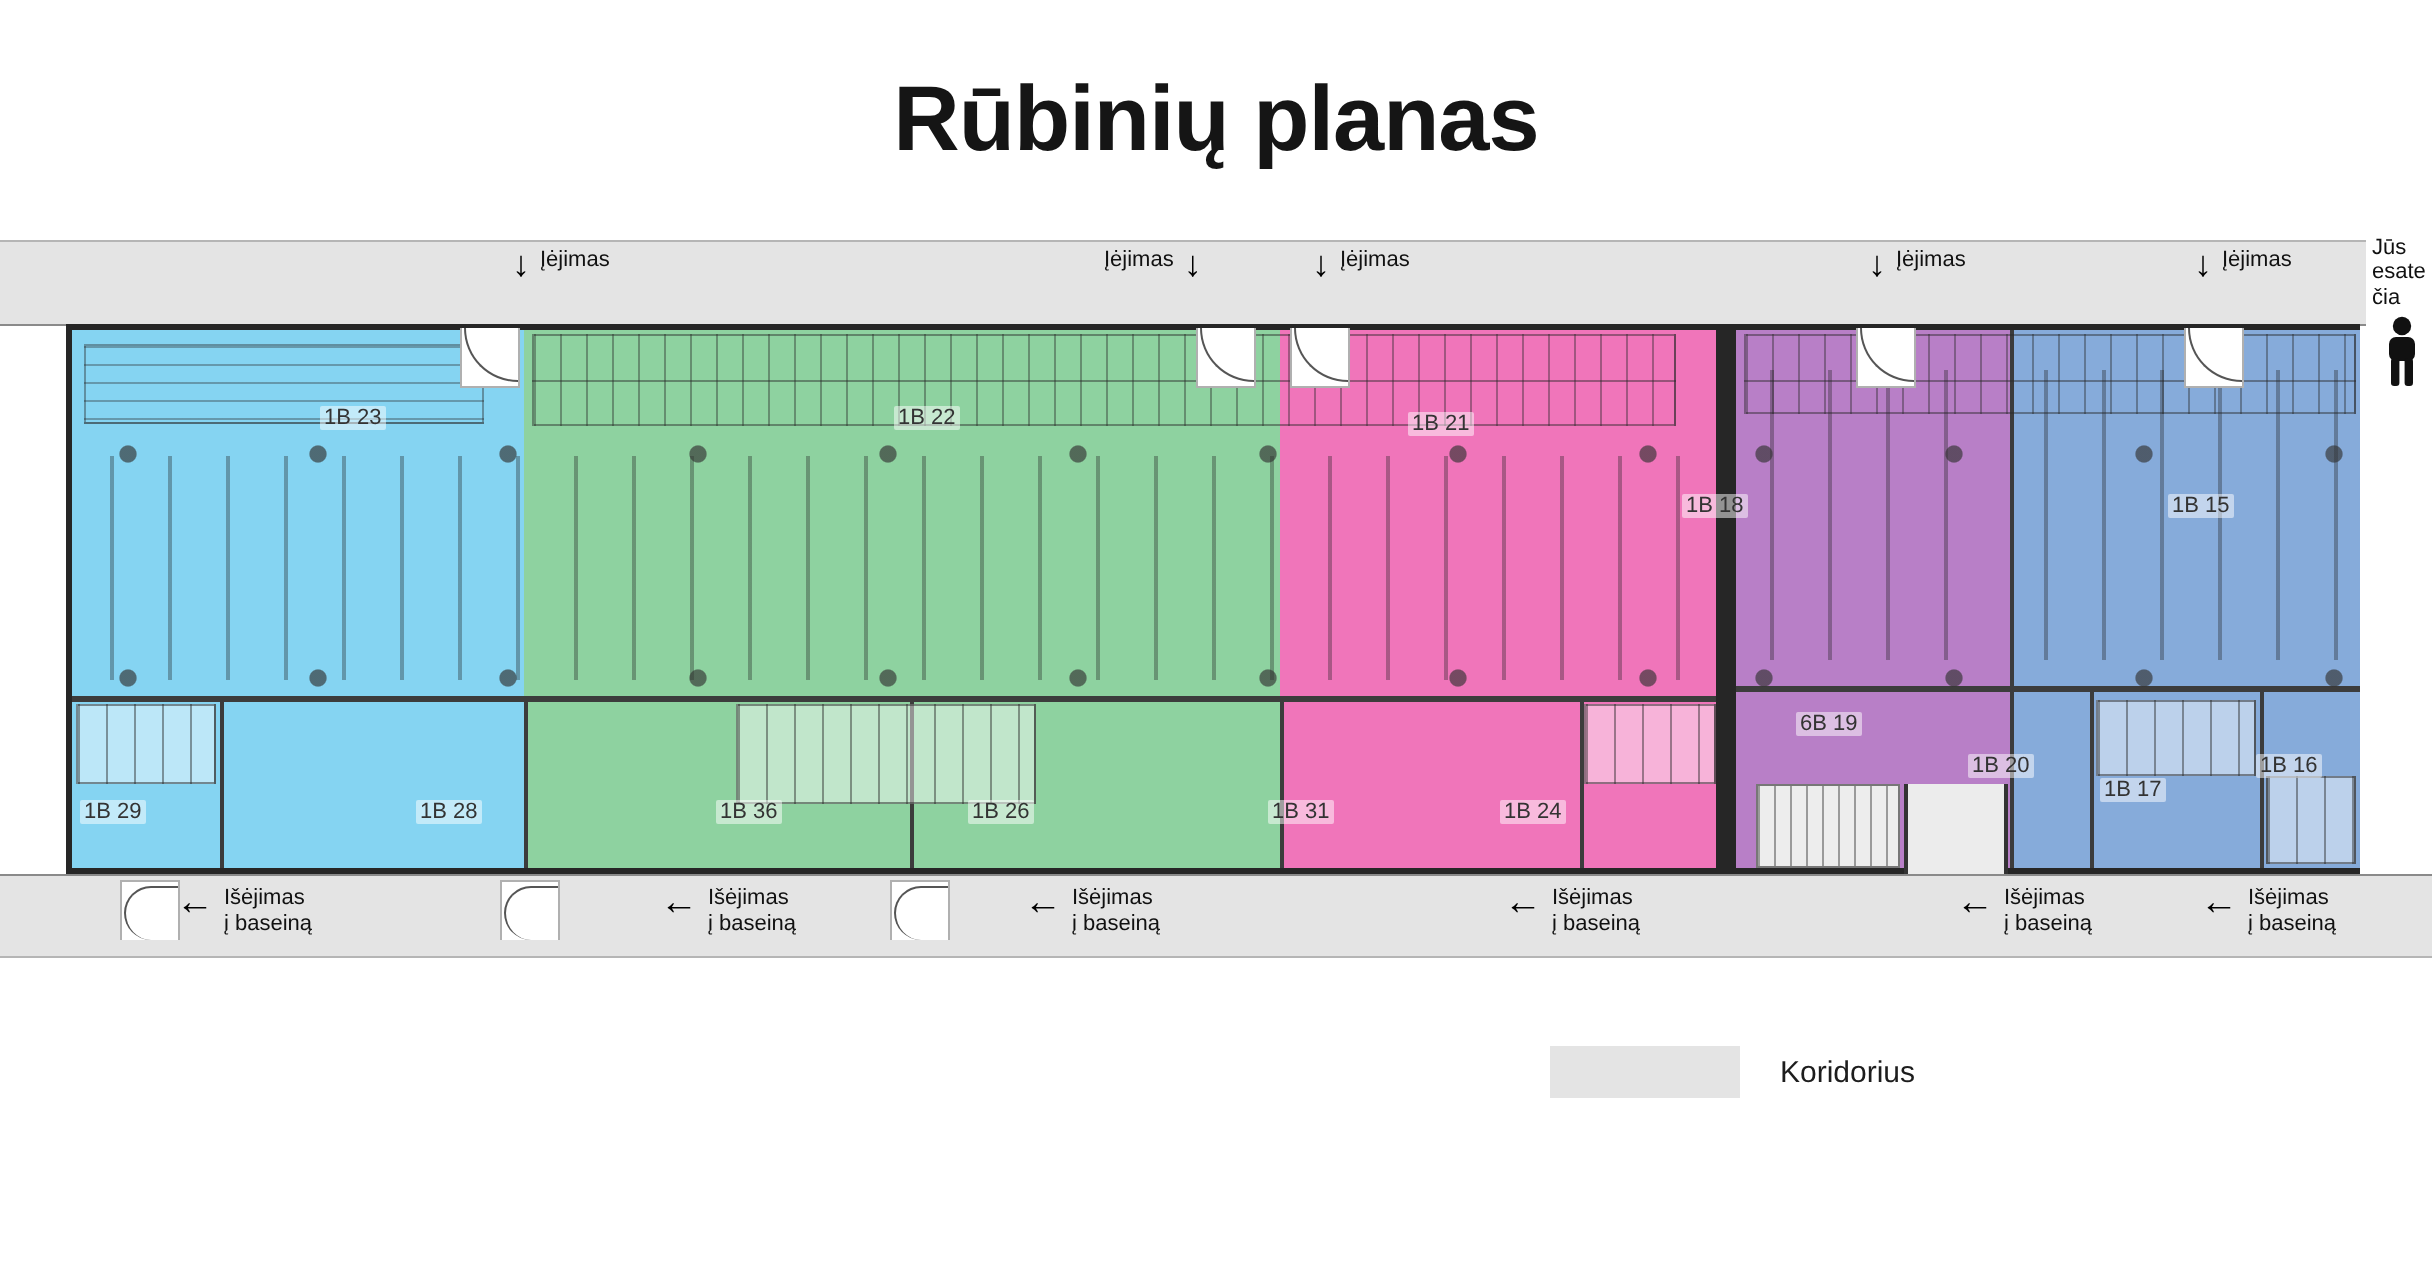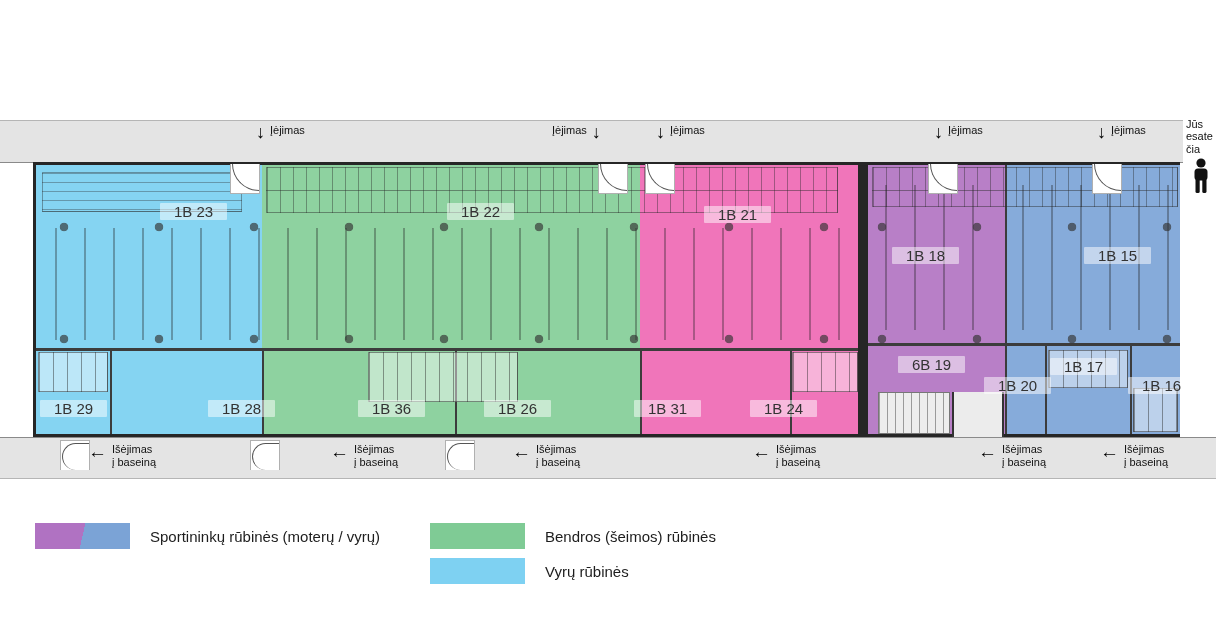--- a/index.html
+++ b/index.html
@@ -25,21 +25,21 @@
   .benches{background-image:repeating-linear-gradient(90deg,transparent 0 10px,rgba(30,30,30,.34) 10px 12px,transparent 12px 29px)}
   .hlines{border:1px solid rgba(40,40,40,.4);background-image:repeating-linear-gradient(to bottom,rgba(40,40,40,.35) 0 1px,transparent 1px 9px)}
   .dots{background-image:radial-gradient(circle at 6px 6px,rgba(50,50,50,.65) 0 4px,transparent 4.6px);background-size:95px 12px;background-repeat:repeat-x}
   .wc{border:1px solid rgba(40,40,40,.5);background-color:rgba(255,255,255,.45);background-image:repeating-linear-gradient(90deg,rgba(40,40,40,.45) 0 1px,transparent 1px 14px)}
   .stairs{background-color:#ededed;border:1px solid #777;background-image:repeating-linear-gradient(90deg,#9a9a9a 0 1px,transparent 1px 8px)}
   .passage{background:#ececec;border-left:2px solid #333;border-right:2px solid #333}
   .door{width:30px;height:30px;background:#fff;border:1px solid #b0b0b0;border-top:none}
   .door::before{content:"";position:absolute;left:1px;top:0;width:26px;height:26px;border-left:1.4px solid #555;border-bottom:1.4px solid #555;border-bottom-left-radius:100%}
   .door.up{border:1px solid #b0b0b0;border-bottom:none}
   .door.up::before{border:none;border-left:1.4px solid #555;border-top:1.4px solid #555;border-top-left-radius:100%;top:auto;bottom:0}
-  .room{font-size:15px;color:#333;background:rgba(255,255,255,.5);padding:0 14px;white-space:nowrap;border-radius:1px}
+  .room{font-size:11px;color:#333;background:rgba(255,255,255,.5);padding:0 2px;white-space:nowrap;border-radius:1px}
   .entrance,.exitg{display:flex;gap:5px;align-items:flex-start;font-size:11px;color:#111}
   .rev{flex-direction:row-reverse}
   .arrow{font-weight:700;font-size:18px;line-height:.9;color:#000}
   .exitg .arrow{font-size:19px}
   .lbl2{line-height:1.15}
   .yah{font-size:11px;line-height:1.12;color:#111}
   .leg{display:flex;align-items:center;gap:20px;font-size:15px;color:#1d1d1d}
   .sw{width:95px;height:26px;flex:0 0 auto}
   .sw-split{background:linear-gradient(103deg,var(--legend-sport-moteru,#b072c2) 0 50%,var(--legend-sport-vyru,#7ba3d6) 50%)}
   .sw-moteru{background:var(--legend-moteru,#f164b2)}
@@ -47,20 +47,21 @@
   .sw-vyru{background:var(--legend-vyru,#7ed1f2)}
   .sw-koridorius{background:var(--koridorius,#e4e4e4)}
 </style>
 </head>
 <body>
 
 <div class="stage">
 
   <div class="logo abs" style="left:35px;top:12px">
   </div>
+  <h1 class="title abs" style="left:0;right:0;top:32px">Rūbinių planas</h1>
 
   <div class="abs corridor" style="left:0;top:120px;width:1183px;height:43px"></div>
   <div class="abs corridor corridor-b" style="left:0;top:437px;width:1216px;height:42px"></div>
 
   <div class="abs hall" style="left:33px;top:162px;width:1147px;height:275px"></div>
 
   <div class="abs z-vyru" style="left:36px;top:165px;width:226px;height:269px"></div>
   <div class="abs z-bendros" style="left:262px;top:165px;width:378px;height:269px"></div>
   <div class="abs z-moteru" style="left:640px;top:165px;width:222px;height:269px"></div>
   <div class="abs z-sport-moteru" style="left:868px;top:165px;width:137px;height:269px"></div>
@@ -101,31 +102,31 @@
   <div class="abs door" style="left:645px;top:164px"></div>
   <div class="abs door" style="left:928px;top:164px"></div>
   <div class="abs door" style="left:1092px;top:164px"></div>
   <div class="abs door up" style="left:60px;top:440px"></div>
   <div class="abs door up" style="left:250px;top:440px"></div>
   <div class="abs door up" style="left:445px;top:440px"></div>
 
   <div class="abs room" style="left:160px;top:203px">1B 23</div>
   <div class="abs room" style="left:447px;top:203px">1B 22</div>
   <div class="abs room" style="left:704px;top:206px">1B 21</div>
-  <div class="abs room" style="left:892px;top:247px">1B 18</div>
+  <div class="abs room" style="left:841px;top:247px">1B 18</div>
   <div class="abs room" style="left:1084px;top:247px">1B 15</div>
   <div class="abs room" style="left:40px;top:400px">1B 29</div>
   <div class="abs room" style="left:208px;top:400px">1B 28</div>
   <div class="abs room" style="left:358px;top:400px">1B 36</div>
   <div class="abs room" style="left:484px;top:400px">1B 26</div>
   <div class="abs room" style="left:634px;top:400px">1B 31</div>
   <div class="abs room" style="left:750px;top:400px">1B 24</div>
   <div class="abs room" style="left:898px;top:356px">6B 19</div>
   <div class="abs room" style="left:984px;top:377px">1B 20</div>
-  <div class="abs room" style="left:1050px;top:358px">1B 17</div>
+  <div class="abs room" style="left:1050px;top:389px">1B 17</div>
   <div class="abs room" style="left:1128px;top:377px">1B 16</div>
 
   <div class="abs entrance" style="left:256px;top:124px">
     <span class="arrow">↓</span>
     <span>Įėjimas</span>
   </div>
   <div class="abs entrance rev" style="left:552px;top:124px">
     <span class="arrow">↓</span>
     <span>Įėjimas</span>
   </div>
@@ -188,26 +189,18 @@
   <div class="abs yah" style="left:1186px;top:118px;width:34px">Jūs esate čia</div>
   <div class="abs" style="left:1190px;top:158px">
     <svg width="22" height="36" viewBox="0 0 22 36">
       <circle cx="11" cy="5" r="4.6" fill="#111"></circle>
       <rect x="4.5" y="10.5" width="13" height="12" rx="3.5" fill="#111"></rect>
       <rect x="5.5" y="21" width="4.2" height="14" rx="1.6" fill="#111"></rect>
       <rect x="12.3" y="21" width="4.2" height="14" rx="1.6" fill="#111"></rect>
     </svg>
   </div>
 
-  <div class="abs leg" style="left:35px;top:523px">
-    <span class="sw sw-split"></span>
-    <span>Sportininkų rūbinės (moterų / vyrų)</span>
-  </div>
-  <div class="abs leg" style="left:430px;top:523px">
-    <span class="sw sw-bendros"></span>
-    <span>Bendros (šeimos) rūbinės</span>
-  </div>
-  <div class="abs leg" style="left:430px;top:558px">
-    <span class="sw sw-vyru"></span>
-    <span>Vyrų rūbinės</span>
+  <div class="abs leg" style="left:775px;top:523px">
+    <span class="sw sw-koridorius"></span>
+    <span>Koridorius</span>
   </div>
 
 </div>
 
 </body></html>

